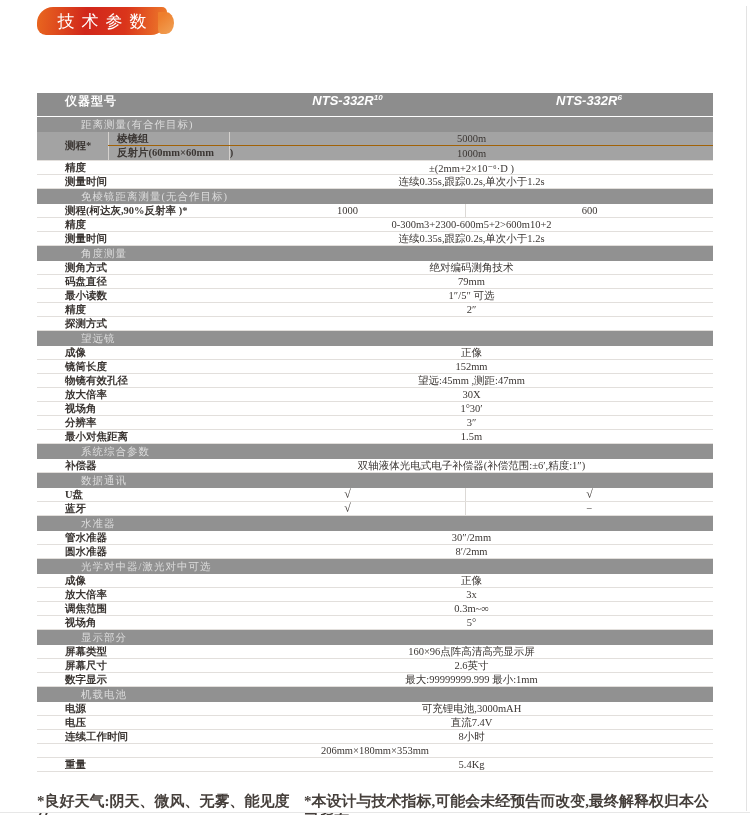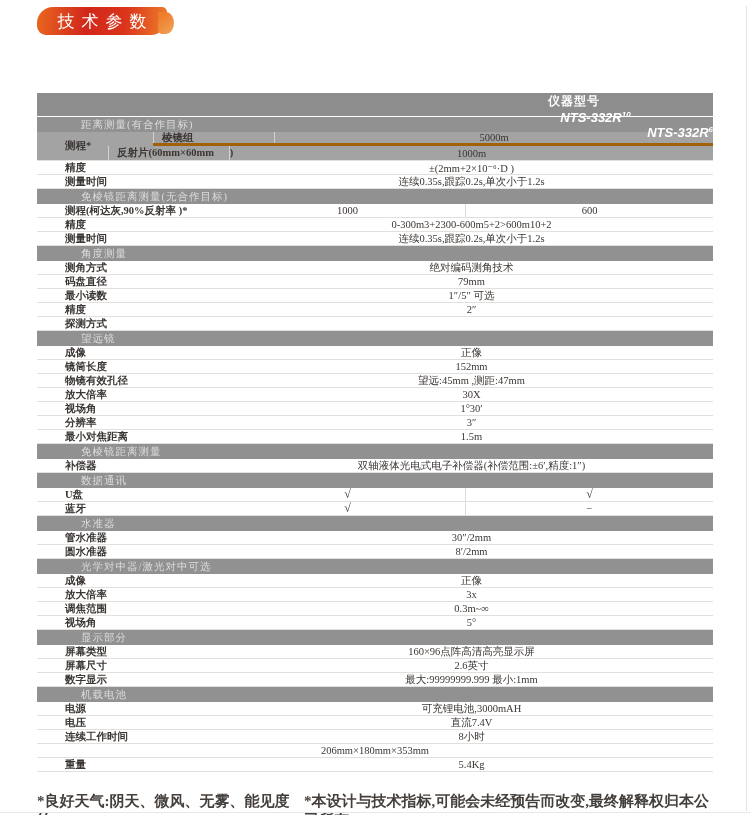--- a/index.html
+++ b/index.html
@@ -22,22 +22,22 @@
   .badge::after {
     content:""; position:absolute; right:-7px; bottom:1px; width:16px; height:22px;
     background:linear-gradient(140deg,#ee7e2c 20%,#f09a4d 80%);
     border-radius:2px 90% 90% 40%;
   }
 
   
   .spec-table { position:absolute; left:37px; top:93px; width:676px;
     font-size:10.5px; }
   .thead-row {
-    height:23px; background:#8d8d8d; color:#ffffff; display:flex; align-items:flex-end;
-    font-family:"Liberation Sans","DejaVu Sans",sans-serif; margin-bottom:1px;flex-direction:column;
+    height:23px; background:#8d8d8d; color:#ffffff; display:flex; align-items:flex-start;
+    font-family:"Liberation Sans","DejaVu Sans",sans-serif; margin-bottom:1px;
   }
   .thead-label { width:193px; padding-left:28px; font-weight:bold; font-size:12px; letter-spacing:1px; }
   .thead-model { font-weight:bold; font-style:italic; font-size:13px; text-align:center; }
   .thead-model.m1 { width:235px; }
   .thead-model.m2 { flex:1; }
   .thead-model sup { font-size:8px; }
 
   .section-bar {
     height:15px; background:#919191; color:#dcdcdc; display:flex; align-items:center;
     padding-left:44px; font-size:10.5px; letter-spacing:1px;
@@ -51,21 +51,21 @@
   .val-a { width:235px; text-align:center; }
   .val-b { flex:1; text-align:center; border-left:1px solid #dcd9d6; align-self:stretch;
            display:flex; align-items:center; justify-content:center; }
   .check { font-size:12px; }
 
   
   .row-nested { display:flex; border-bottom:1px solid #e2dfdc; background:#a3a3a3; }
   .nest-label { width:71px; padding-left:28px; font-weight:bold; display:flex; align-items:center; }
   .nest-inner { flex:1; }
   .nest-line { height:14px; display:flex; align-items:center; }
-  .nest-line.first { border-bottom:3px solid #a16207;margin-left:45px; }
+  .nest-line.first { border-bottom:1px solid #a16207; }
   .nest-sub { width:122px; padding-left:8px; border-left:1px solid #d4d1ce; border-right:1px solid #d4d1ce;
               align-self:stretch; display:flex; align-items:center; font-weight:bold; white-space:pre; }
   .nest-value { flex:1; text-align:center; }
 
   
   .footnotes {
     position:absolute; left:37px; top:792px; width:676px; display:flex;
     justify-content:space-between; font-size:15px; font-weight:bold; color:#453f3b;
   }
 </style>
@@ -172,21 +172,21 @@
       </div>
       <div class="row">
         <div class="row-label">分辨率</div>
         <div class="row-value">3″</div>
       </div>
       <div class="row">
         <div class="row-label">最小对焦距离</div>
         <div class="row-value">1.5m</div>
       </div>
       <div class="section-bar">
-        <span>免棱镜距离测量</span>
+        <span>系统综合参数</span>
       </div>
       <div class="row">
         <div class="row-label">补偿器</div>
         <div class="row-value">双轴液体光电式电子补偿器(补偿范围:±6′,精度:1″)</div>
       </div>
       <div class="section-bar">
         <span>数据通讯</span>
       </div>
       <div class="row">
         <div class="row-label">U盘</div>

